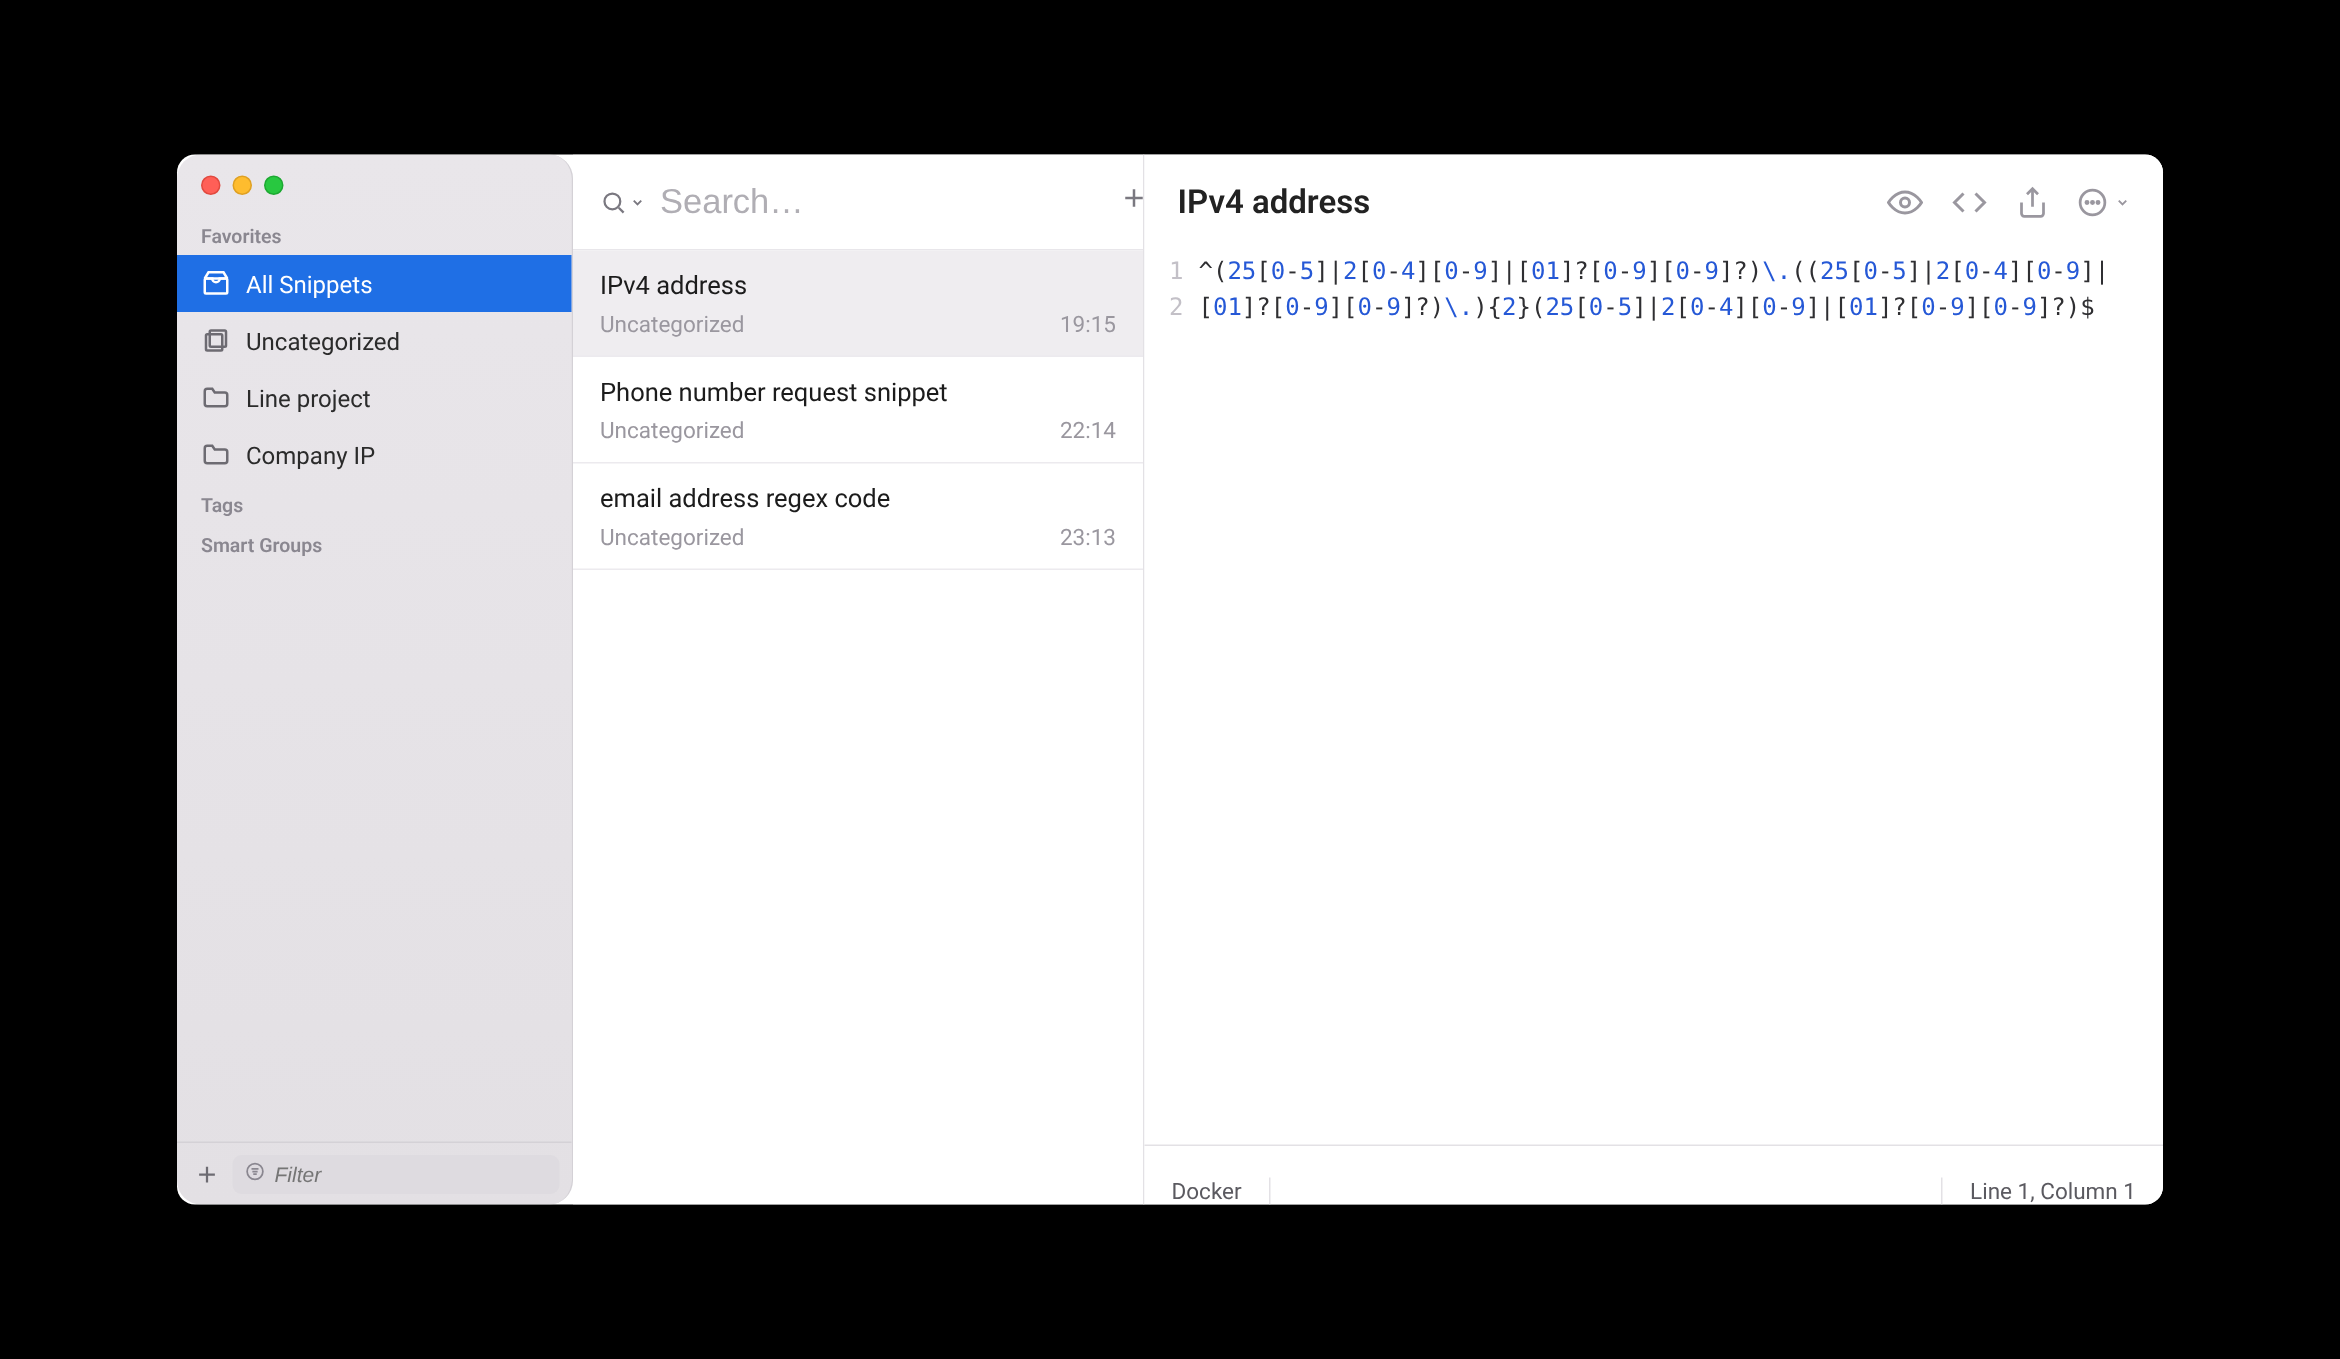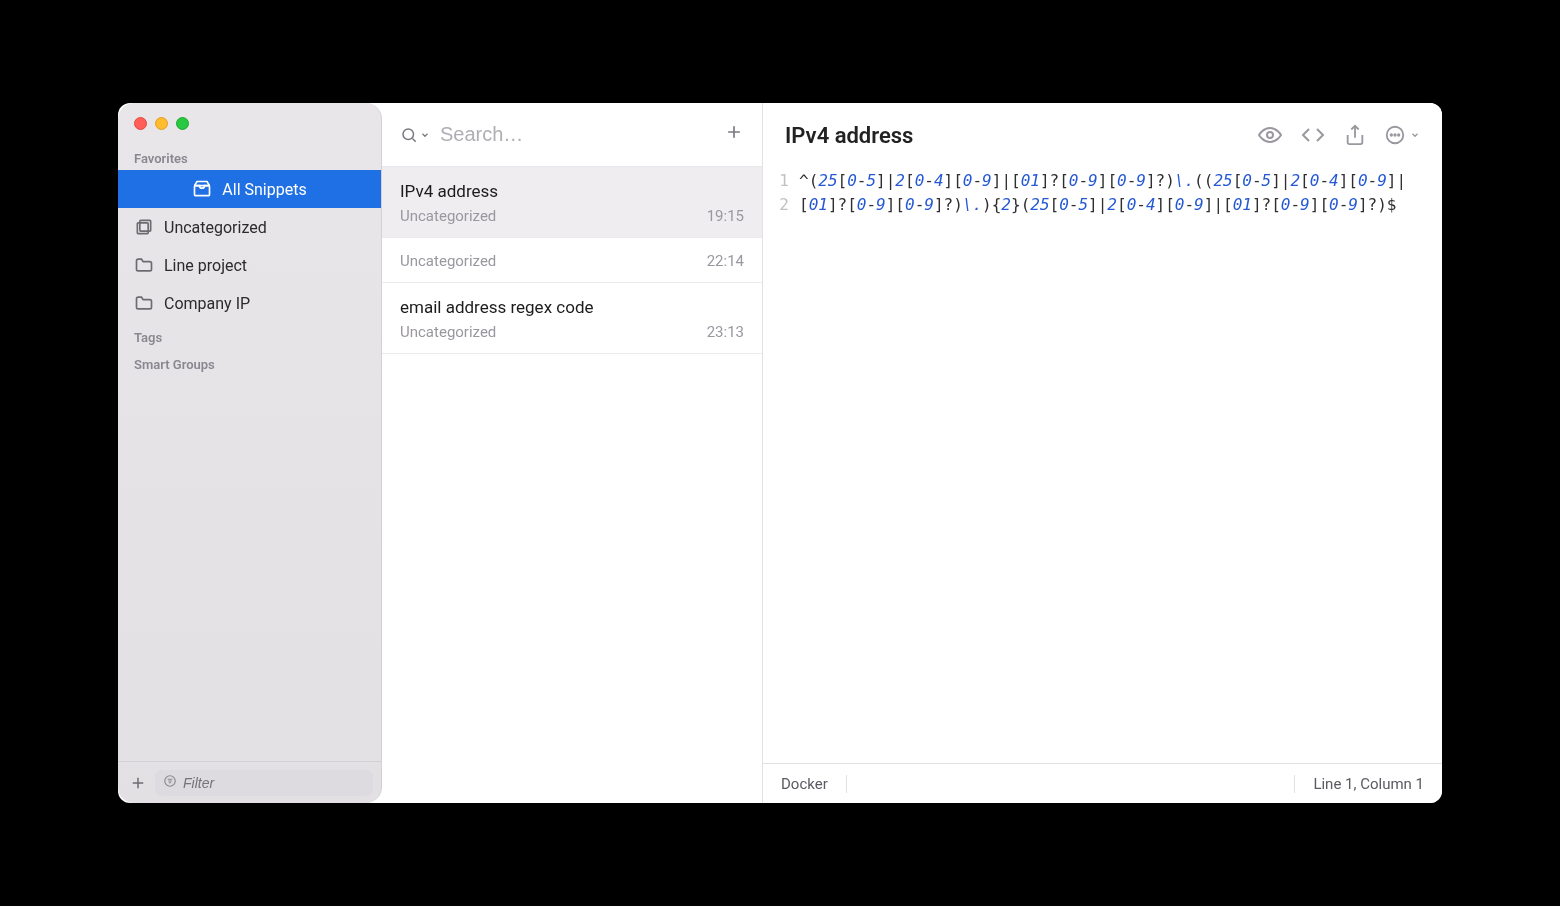--- a/index.html
+++ b/index.html
@@ -56,21 +56,20 @@
     gap: 10px;
     height: 38px;
     padding: 0 16px;
     font-size: 16px;
     color: #2b2b2b;
     cursor: default;
   }
   .side-item.selected {
     background: #1f6fe5;
     color: #fff;
-    justify-content: center;
   }
   .side-item .ic { width:20px; display:flex; justify-content:center; }
   .side-item.selected svg { stroke:#fff; fill:none; }
   .side-item svg { stroke:#6d6b72; fill:none; }
 
   .sidebar-fill { flex:1; }
   .sidebar-footer {
     height: 42px;
     border-top: 1px solid #d4d1d6;
     display:flex;
@@ -111,21 +110,21 @@
     display:flex;
     align-items:center;
     padding: 0 18px;
     gap:10px;
     border-bottom:1px solid #e8e6ea;
   }
   .search-ic-wrap { display:flex; align-items:center; color:#7a7880; gap:2px; }
   .search-input {
     flex:1;
     border:0; outline:0;
-    font-size:20px;
+    font-size:23px;
     color:#333;
   }
   .search-input::placeholder { color:#b0aeb4; }
   .new-btn { color:#7a7880; font-size:22px; }
 
   .list-body { flex:1; overflow:auto; }
   .row {
     padding: 14px 18px 12px 18px;
     border-bottom: 1px solid #eceaee;
   }
@@ -174,28 +173,28 @@
     user-select:none;
     flex-shrink:0;
   }
   .code {
     flex:1;
     padding-right:20px;
     white-space:pre-wrap;
     word-break:break-all;
     color:#2f2f32;
   }
-  .code .n { color:#2558d6;font-style:italic; }  
+  .code .n { color:#2558d6; }  
   .code .p { color:#2f2f32; }  
 
   .status-bar {
     height:40px;
     border-top:1px solid #e3e1e5;
     display:flex;
-    align-items:center;
+    align-items:flex-end;
     font-size:15px;
     color:#5b5a60;
   }
   .status-cell {
     display:flex; align-items:center;
     padding:0 18px;
     border-right:1px solid #e3e1e5;
   }
   .status-fill { flex:1; }
   .status-cell.last { border-right:0; border-left:1px solid #e3e1e5; }
@@ -301,20 +300,21 @@
     </div>
     <div class="list-body" id="list-body">
         <div class="row selected">
           <div class="row-title">IPv4 address</div>
           <div class="row-meta">
             <span>Uncategorized</span>
             <span>19:15</span>
           </div>
         </div>
         <div class="row">
+          <div class="row-title">Phone number request snippet</div>
           <div class="row-meta">
             <span>Uncategorized</span>
             <span>22:14</span>
           </div>
         </div>
         <div class="row">
           <div class="row-title">email address regex code</div>
           <div class="row-meta">
             <span>Uncategorized</span>
             <span>23:13</span>

